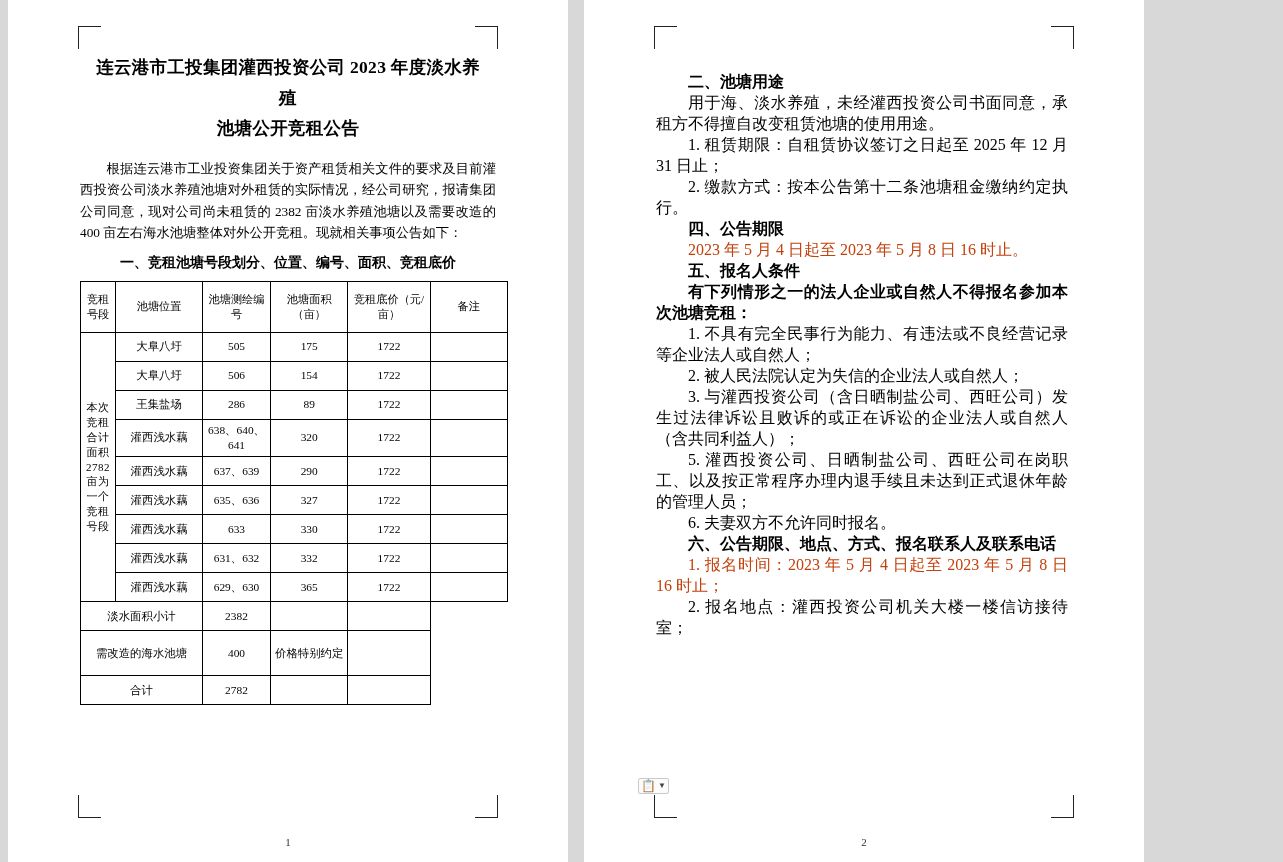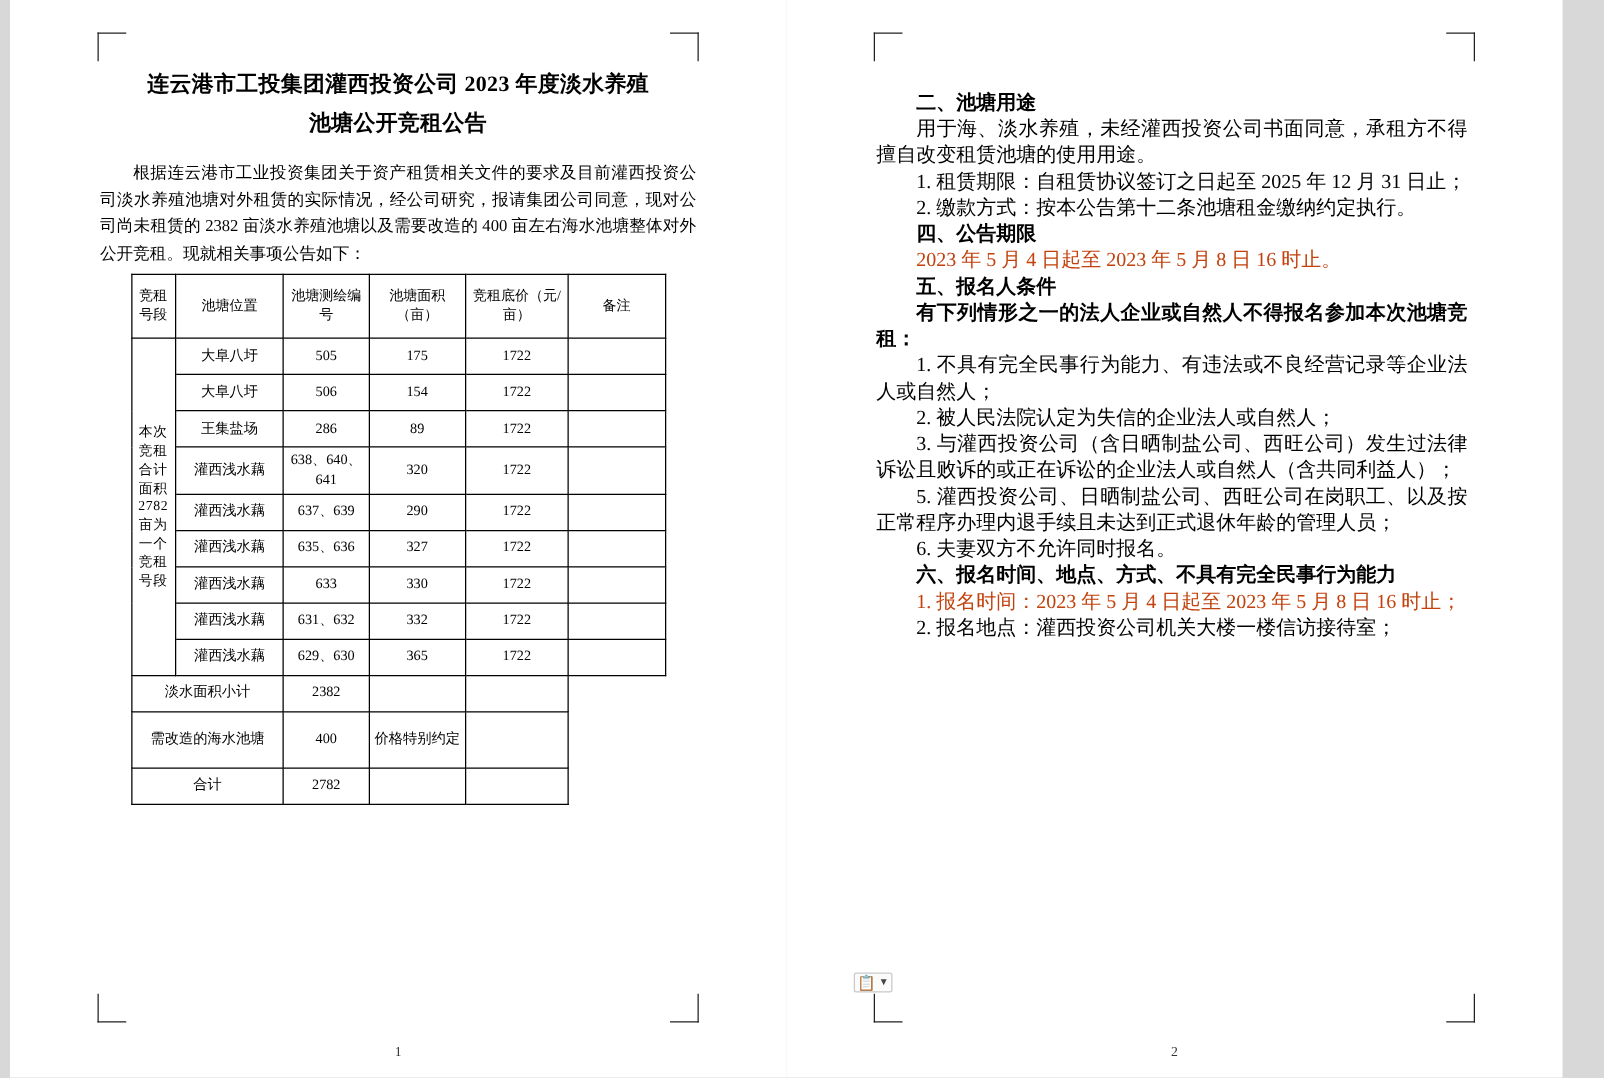--- a/index.html
+++ b/index.html
@@ -8,24 +8,24 @@
     background: #d8d8d8;
   }
   body {
     width: 1283px;
     height: 862px;
     font-family: "Liberation Serif", serif;
     overflow: hidden;
   }
   .viewer {
     position: relative;
-    width: 1283px;
+    width: 1144px;
     height: 862px;
     display: flex;
-    gap: 0;
+    gap: 16px;
     background: #d8d8d8;
   }
   .page {
     position: relative;
     background: #ffffff;
     width: 621px;
     height: 862px;
     box-sizing: border-box;
     padding: 28px 46px 0 46px;
     overflow: hidden;
@@ -154,20 +154,21 @@
     <div class="content">
       <div class="doc-title">
         <div>连云港市工投集团灌西投资公司 2023 年度淡水养殖</div>
         <div>池塘公开竞租公告</div>
       </div>
 
       <div class="para-block">
         <p class="para">根据连云港市工业投资集团关于资产租赁相关文件的要求及目前灌西投资公司淡水养殖池塘对外租赁的实际情况，经公司研究，报请集团公司同意，现对公司尚未租赁的 2382 亩淡水养殖池塘以及需要改造的 400 亩左右海水池塘整体对外公开竞租。现就相关事项公告如下：</p>
       </div>
 
+      <p class="heading center-head">一、竞租池塘号段划分、位置、编号、面积、竞租底价</p>
 
       <table class="bid-table">
         <colgroup>
           <col class="col1">
             <col class="col2">
             <col class="col3">
             <col class="col4">
             <col class="col5">
             <col class="col6">
         </colgroup>
@@ -288,21 +289,21 @@
       <p class="para red">2023 年 5 月 4 日起至 2023 年 5 月 8 日 16 时止。</p>
 
       <p class="heading">五、报名人条件</p>
       <p class="para bold">有下列情形之一的法人企业或自然人不得报名参加本次池塘竞租：</p>
       <p class="para">1. 不具有完全民事行为能力、有违法或不良经营记录等企业法人或自然人；</p>
       <p class="para">2. 被人民法院认定为失信的企业法人或自然人；</p>
       <p class="para">3. 与灌西投资公司（含日晒制盐公司、西旺公司）发生过法律诉讼且败诉的或正在诉讼的企业法人或自然人（含共同利益人）；</p>
       <p class="para">5. 灌西投资公司、日晒制盐公司、西旺公司在岗职工、以及按正常程序办理内退手续且未达到正式退休年龄的管理人员；</p>
       <p class="para">6. 夫妻双方不允许同时报名。</p>
 
-      <p class="heading">六、报名时间、地点、方式、不具有完全民事行为能力</p>
+      <p class="heading">六、公告期限、地点、方式、报名联系人及联系电话</p>
       <p class="para red">1. 报名时间：2023 年 5 月 4 日起至 2023 年 5 月 8 日 16 时止；</p>
       <p class="para">2. 报名地点：灌西投资公司机关大楼一楼信访接待室；</p>
     </div>
 
     <div class="paste-tag">
       <span class="glyph">📋</span>
       <span class="caret">▼</span>
     </div>
 
     <div class="page-number">2</div>

